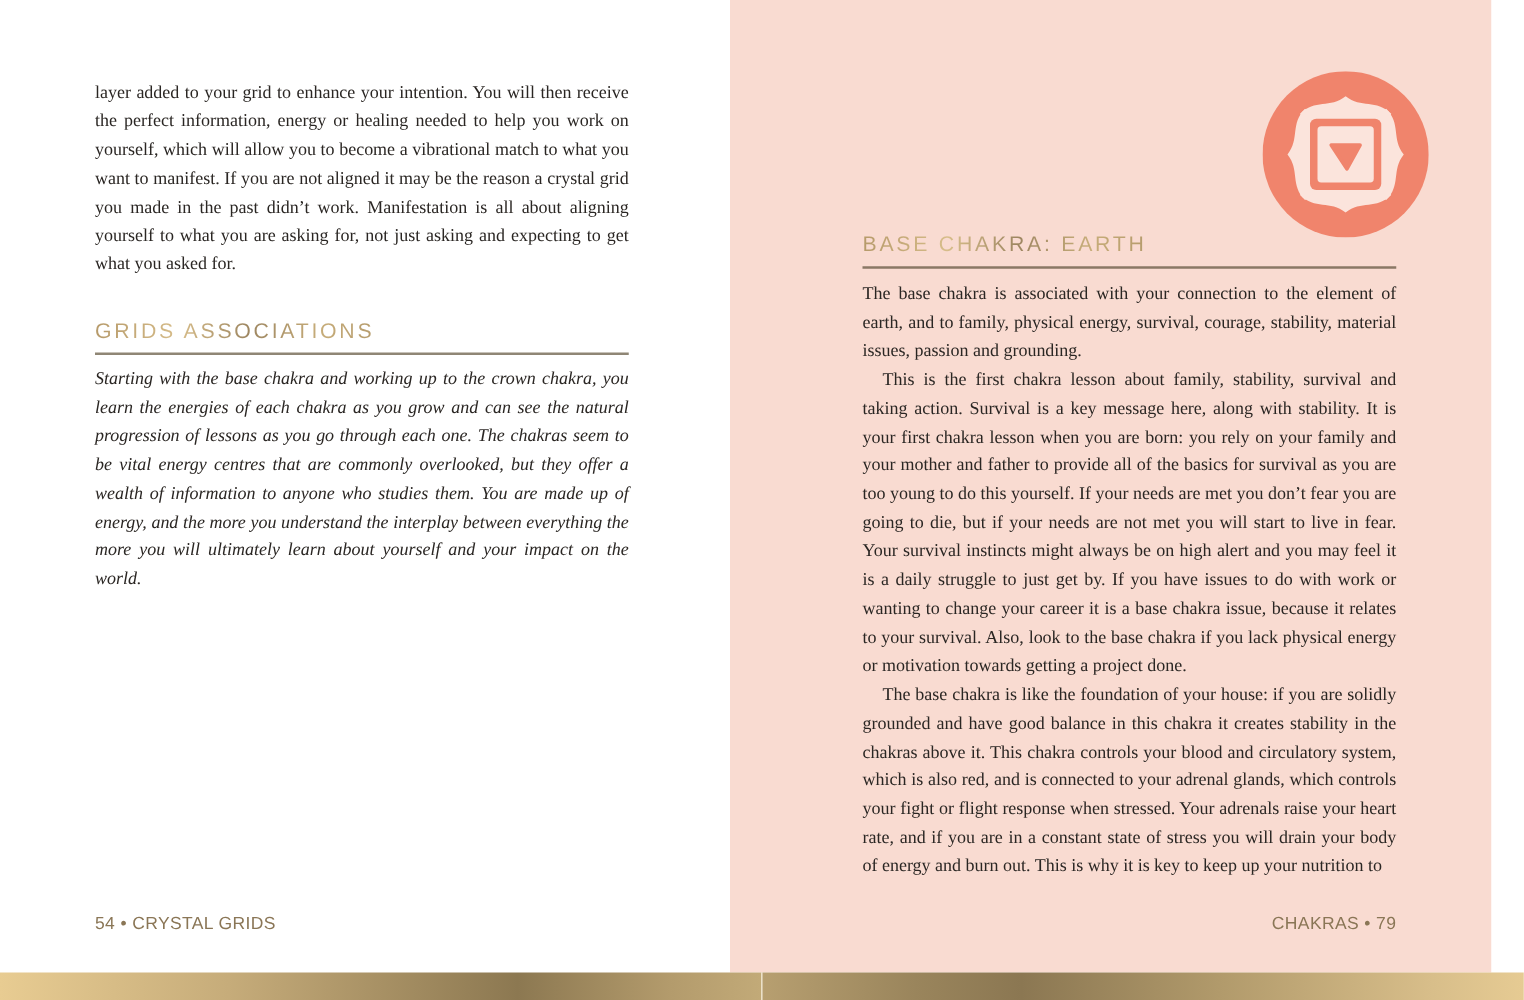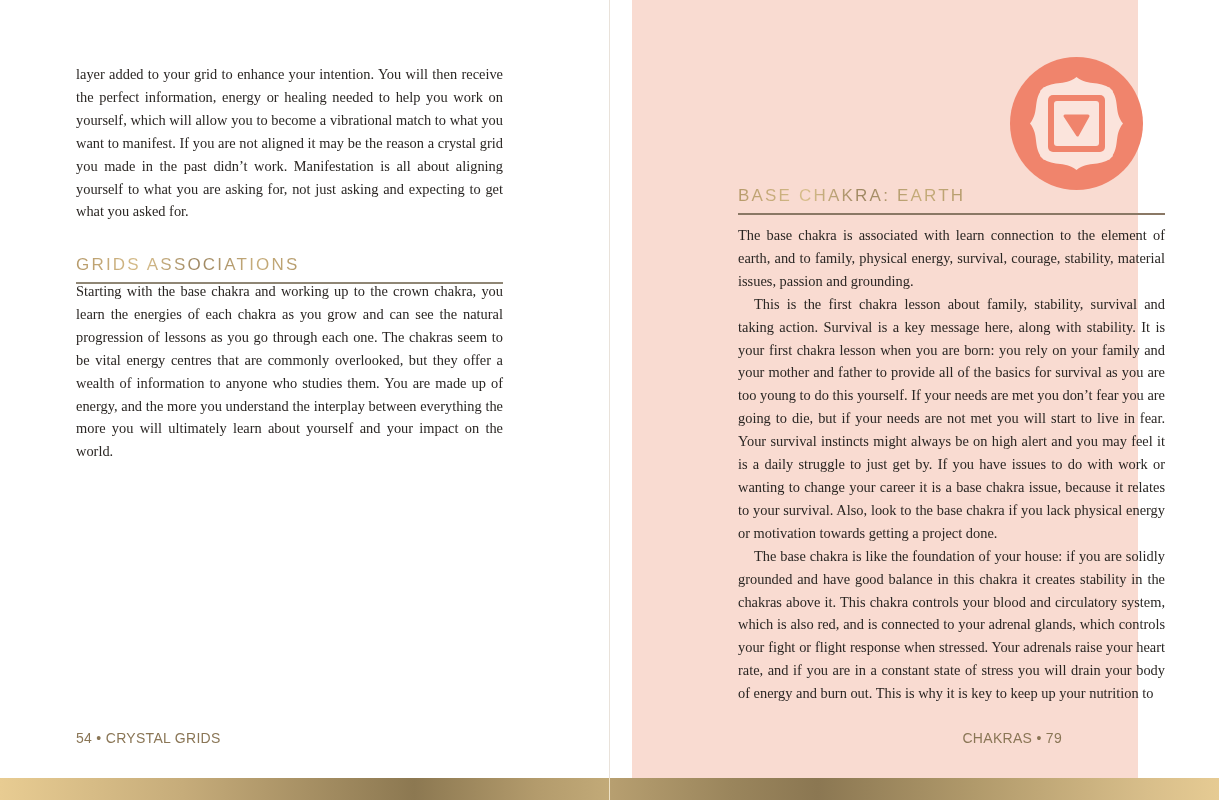--- a/index.html
+++ b/index.html
@@ -3,21 +3,21 @@
   <meta charset="utf-8">
   <style>
     html, body { margin: 0; padding: 0; }
     body {
       width: 1219px; height: 800px; position: relative; overflow: hidden;
       background: #ffffff;
       font-family: "Liberation Serif", "DejaVu Serif", serif;
     }
     .page { position: absolute; top: 0; height: 778px; }
     .page-left { left: 0; width: 539px; background: #ffffff; }
-    .page-right { left: 632px; width: 506px; background: #f9dbd1; }
+    .page-right { left: 584px; width: 609px; background: #f9dbd1; }
     .gutter { position: absolute; left: 609px; top: 0; width: 1px; height: 800px; background: #e9e2da; }
 
     .gold-band { position: absolute; top: 778px; height: 22px; }
     .gold-left { left: 0; width: 609px;
       background: linear-gradient(90deg, #e8cc92 0%, #c6ac7a 30%, #8c7851 68%, #b39b6c 88%, #c2aa78 100%); }
     .gold-right { left: 610px; width: 609px;
       background: linear-gradient(90deg, #b79f70 0%, #9a855c 20%, #8b7752 34%, #b19a6b 60%, #d8be8a 88%, #e6cb93 100%); }
     .gold-sep { position: absolute; left: 609px; top: 778px; width: 1px; height: 22px; background: #efe3c8; }
 
     .body-text {
@@ -52,35 +52,35 @@
 <body>
 
 <div class="page page-left">
   <div class="body-text" style="left:76px; top:63px;">
     <p>layer added to your grid to enhance your intention. You will then receive the perfect information, energy or healing needed to help you work on yourself, which will allow you to become a vibrational match to what you want to manifest. If you are not aligned it may be the reason a crystal grid you made in the past didn’t work. Manifestation is all about aligning yourself to what you are asking for, not just asking and expecting to get what you asked for.</p>
   </div>
 
   <div class="heading" style="left:76px; top:255px;">GRIDS ASSOCIATIONS</div>
   <div class="rule" style="left:76px; top:282px; width:427px;"></div>
 
-  <div class="body-text" style="left:76px; top:280px;">
+  <div class="body-text" style="left:76px; top:292px;font-style:italic;">
     <p>Starting with the base chakra and working up to the crown chakra, you learn the energies of each chakra as you grow and can see the natural progression of lessons as you go through each one. The chakras seem to be vital energy centres that are commonly overlooked, but they offer a wealth of information to anyone who studies them. You are made up of energy, and the more you understand the interplay between everything the more you will ultimately learn about yourself and your impact on the world.</p>
   </div>
 
   <div class="folio" style="left:76px;">54 • CRYSTAL GRIDS</div>
 </div>
 
 <div class="gutter"></div>
 
 <div class="page page-right">
   <div class="heading" style="left:106px; top:186px;">BASE CHAKRA: EARTH</div>
   <div class="rule rule-right" style="left:106px; top:213px; width:427px;"></div>
 
   <div class="body-text" style="left:106px; top:224px;">
-    <p>The base chakra is associated with learn connection to the element of earth, and to family, physical energy, survival, courage, stability, material issues, passion and grounding.</p>
+    <p>The base chakra is associated with your connection to the element of earth, and to family, physical energy, survival, courage, stability, material issues, passion and grounding.</p>
     <p class="indent">This is the first chakra lesson about family, stability, survival and taking action. Survival is a key message here, along with stability. It is your first chakra lesson when you are born: you rely on your family and your mother and father to provide all of the basics for survival as you are too young to do this yourself. If your needs are met you don’t fear you are going to die, but if your needs are not met you will start to live in fear. Your survival instincts might always be on high alert and you may feel it is a daily struggle to just get by. If you have issues to do with work or wanting to change your career it is a base chakra issue, because it relates to your survival. Also, look to the base chakra if you lack physical energy or motivation towards getting a project done.</p>
     <p class="indent">The base chakra is like the foundation of your house: if you are solidly grounded and have good balance in this chakra it creates stability in the chakras above it. This chakra controls your blood and circulatory system, which is also red, and is connected to your adrenal glands, which controls your fight or flight response when stressed. Your adrenals raise your heart rate, and if you are in a constant state of stress you will drain your body of energy and burn out. This is why it is key to keep up your nutrition to</p>
   </div>
 
   <div class="folio" style="right:76px;">CHAKRAS • 79</div>
 </div>
 
 <div class="chakra-icon">
   <svg width="133" height="133" viewBox="0 0 133 133">
     <circle cx="66.5" cy="66.5" r="66.5" fill="#f0846c"></circle>

